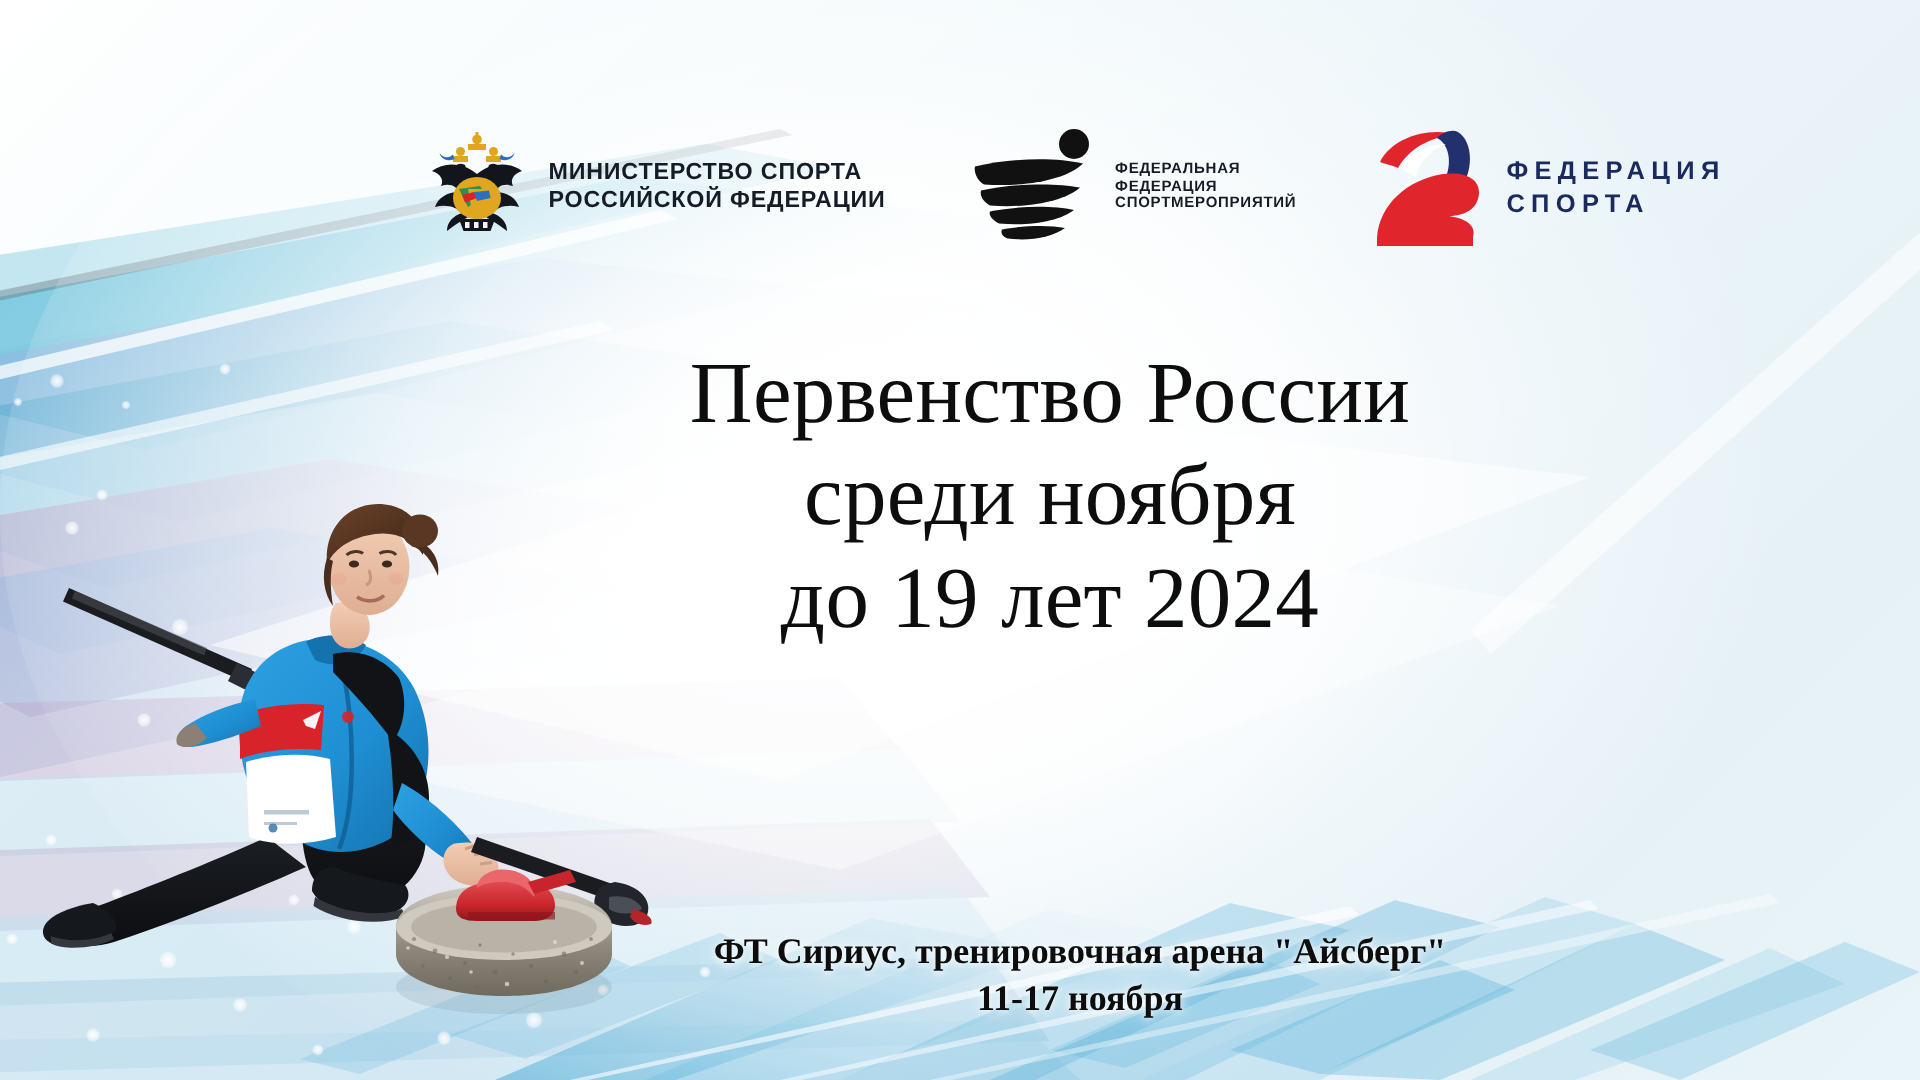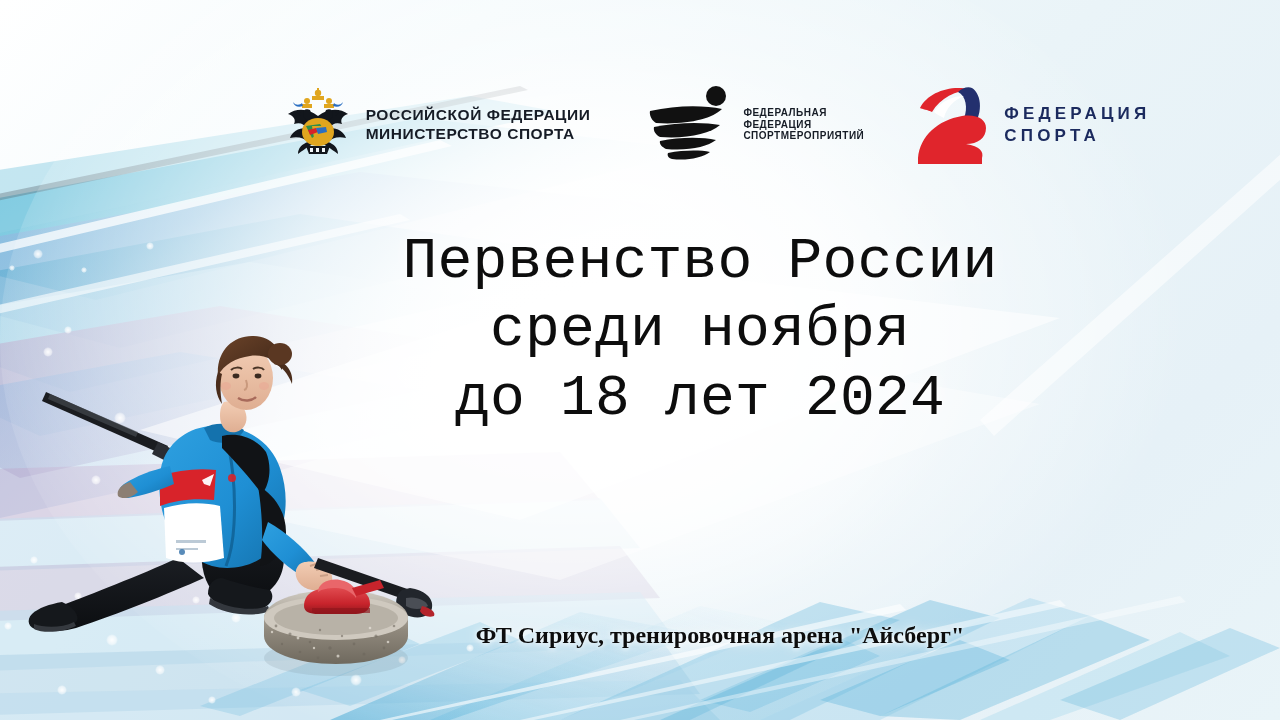--- a/index.html
+++ b/index.html
@@ -43,21 +43,21 @@
   #logo-fkr .logo-text{
     font-family:Liberation Sans, sans-serif;
     color:#1b2a5e;font-weight:700;font-size:17px;letter-spacing:4.2px;line-height:1.28;
     margin-left:14px;
   }
 
   
   .headline{
     position:absolute;left:300px;top:228px;width:800px;
     text-align:center;
-    font-family:Liberation Mono, monospace;
+    font-family:Liberation Serif, serif;
     color:#0d0d0d;
     font-size:58px;line-height:1.18;font-weight:400;
     letter-spacing:0.2px;
     text-shadow:0 1px 5px rgba(255,255,255,0.95), 0 0 18px rgba(255,255,255,0.9);
   }
   .headline .ln{display:block;white-space:nowrap;}
 
   
   .venue{
     position:absolute;left:240px;top:620px;width:960px;
@@ -241,22 +241,22 @@
           <path d="M30,40 L44,40 L46,48 L32,52 Z" fill="#e0a61f"></path>
           <path d="M26,44 L34,42 L36,46 L28,49 Z" fill="#d8232a"></path>
           <path d="M34,42 L44,41 L45,46 L36,48 Z" fill="#2b6fc2"></path>
 
           <path d="M24,60 h24 l-3,8 h-18 z" fill="#12161c"></path>
           <path d="M28,62 h3 v4 h-3 z M34,62 h3 v4 h-3 z M40,62 h3 v4 h-3 z" fill="#f2f6f8"></path>
           <path d="M22,58 C26,62 46,62 50,58 C46,61 26,61 22,58 Z" fill="#12161c"></path>
         </g>
       </svg>
       <div class="logo-text">
+        <div>МИНИСТЕРСТВО СПОРТА</div>
         <div>РОССИЙСКОЙ ФЕДЕРАЦИИ</div>
-        <div>МИНИСТЕРСТВО СПОРТА</div>
       </div>
     </div>
 
     <div class="logo" id="logo-fdsm">
       <svg class="logo-mark" width="86" height="80" viewBox="0 0 86 80">
         <g fill="#111111">
           <circle cx="70" cy="11" r="10"></circle>
           <path d="M4,26 C30,20 58,20 76,24 C66,34 40,40 10,38 C6,36 3,30 4,26 Z"></path>
           <path d="M8,42 C32,37 58,37 74,40 C64,49 40,54 14,52 C10,50 7,46 8,42 Z"></path>
           <path d="M14,56 C34,52 56,52 70,55 C61,62 42,66 20,64 C16,62 13,59 14,56 Z"></path>
@@ -440,20 +440,21 @@
                  C334,266 326,262 318,262 C310,262 304,263 300,266 Z" fill="#e9666a"></path>
         <path d="M294,282 h58 v5 h-58 z" fill="#8f161c" opacity="0.65"></path>
         <path d="M334,262 L362,254 L366,262 L338,270 Z" fill="#c8242c"></path>
       </g>
     </svg>
   </div>
 
   <div class="headline">
     <span class="ln">Первенство России</span>
     <span class="ln">среди ноября</span>
-    <span class="ln">до 18 лет 2024</span>
+    <span class="ln">до 19 лет 2024</span>
   </div>
 
   <div class="venue">
     <span class="ln">ФТ Сириус, тренировочная арена "Айсберг"</span>
+    <span class="ln">11-17 ноября</span>
   </div>
 
 </div>
 
 </body></html>

